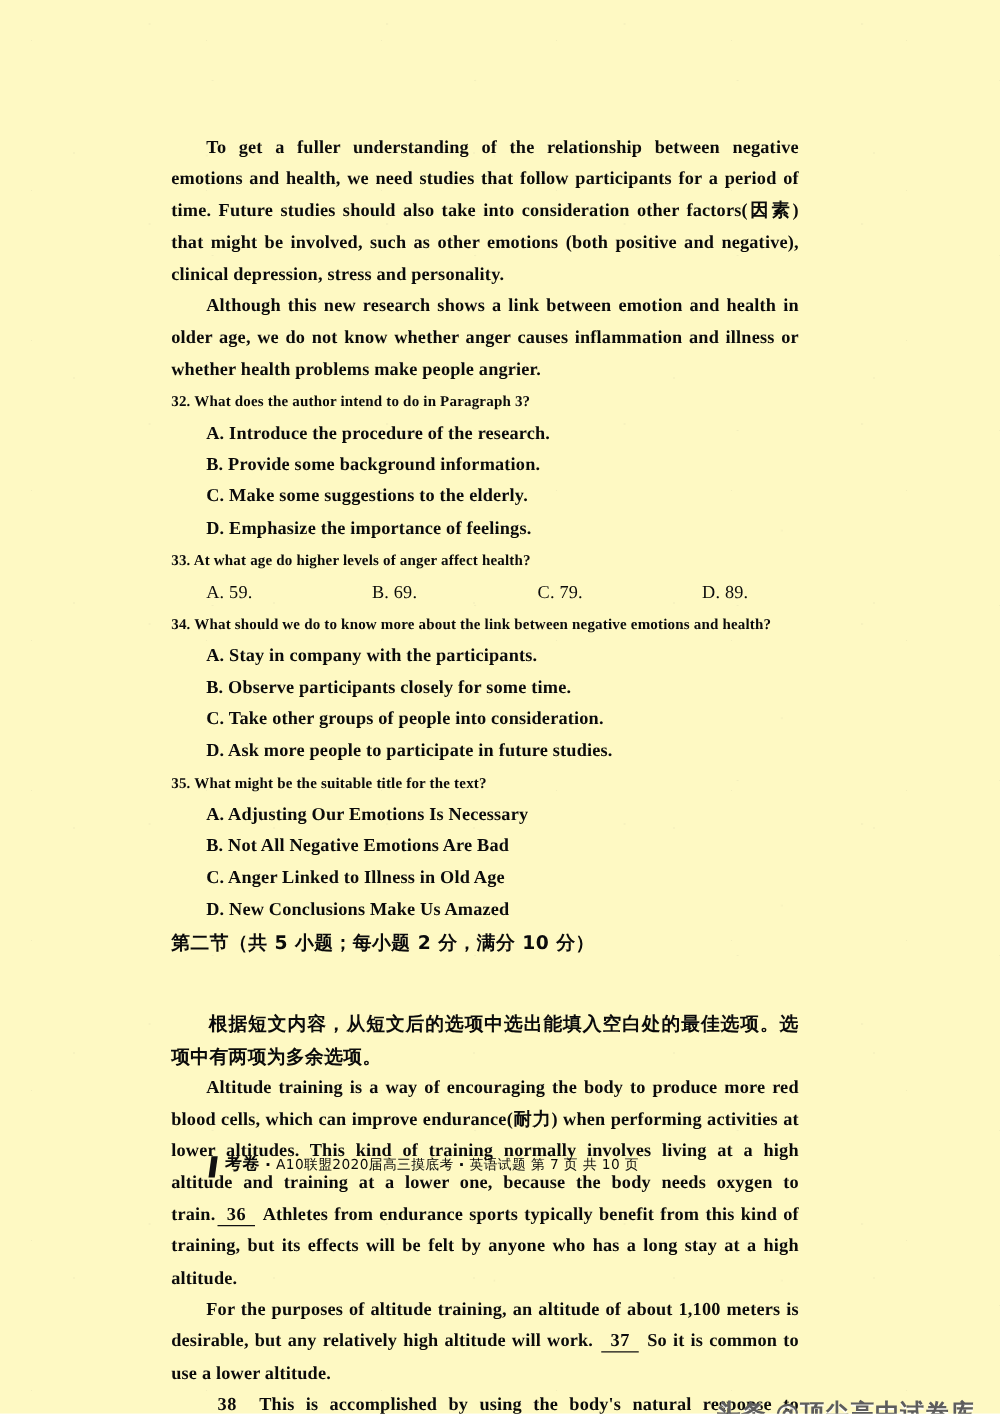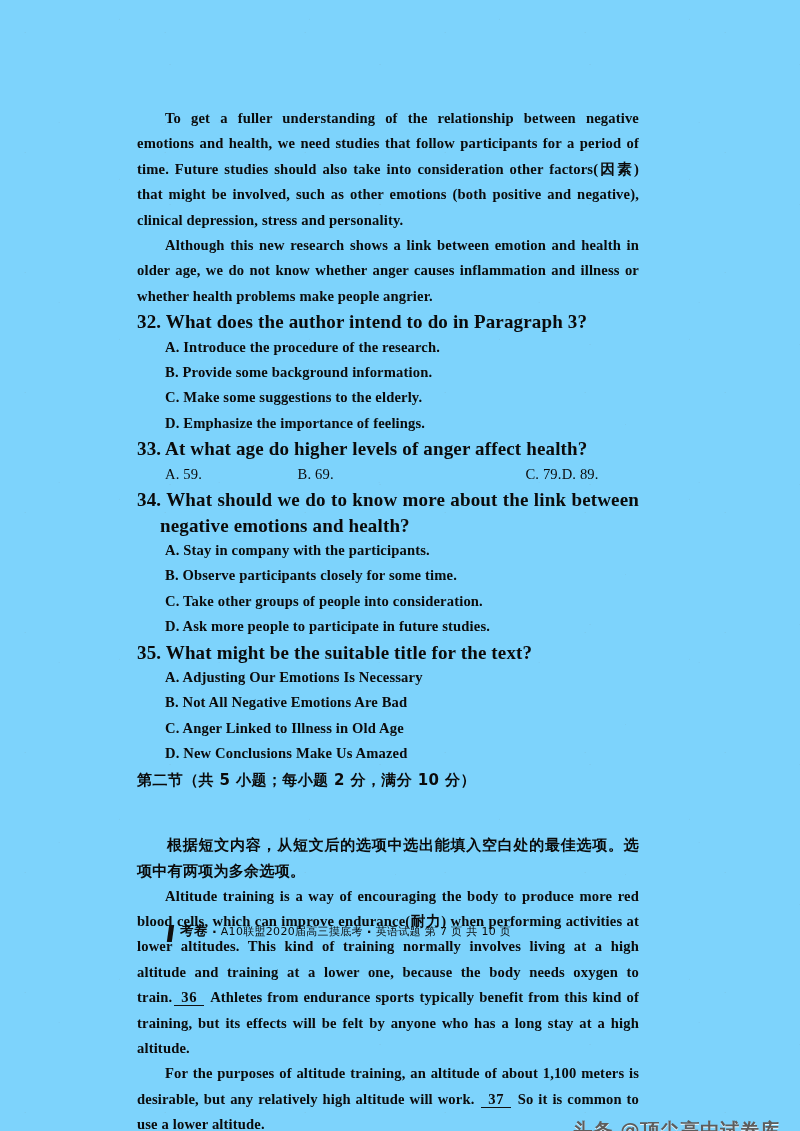--- a/index.html
+++ b/index.html
@@ -15,21 +15,21 @@
     overflow: hidden;
     font-family: "Liberation Serif", "DejaVu Serif", serif;
     color: #0b0b0b;
     -webkit-font-smoothing: none;
   }
 
   
   .page {
     position: absolute;
     inset: 0;
-    background: #7dd3fc;
+    background: #fef9c3;
   }
 
   .content {
     position: absolute;
     left: 137px;
     top: 106px;
     width: 502px;
   }
 
   
@@ -38,21 +38,21 @@
     line-height: 25.4px;
     text-align: justify;
     text-justify: inter-word;
     font-weight: 700;
     letter-spacing: 0.15px;
     margin: 0;
   }
   .para.indent { text-indent: 28px; }
 
   .q-stem {
-    font-size: 19px;
+    font-size: 12px;
     line-height: 25.4px;
     font-weight: 700;
     margin: 0;
     letter-spacing: 0.15px;
   }
   .q-stem.wrap {
     text-align: justify;
     text-justify: inter-word;
     padding-left: 23px;
     text-indent: -23px;
@@ -73,21 +73,21 @@
     line-height: 25.4px;
     font-weight: 400;
     margin: 0;
     padding-left: 28px;
     display: flex;
     letter-spacing: 0.15px;
   }
   .opt-row span { display: inline-block; }
   .opt-row .c0 { width: 137px; }
   .opt-row .c1 { width: 137px; }
-  .opt-row .c2 { width: 136px; text-align: right; }
+  .opt-row .c2 { width: 136px; }
   .opt-row .c3 { width: 80px; }
   .cn-head {
     font-family: "DejaVu Sans", "Liberation Sans", sans-serif;
     font-weight: 700;
     font-size: 15px;
     line-height: 26px;
     margin: 0;
     letter-spacing: 0.4px;
   }
   .cn-para {

